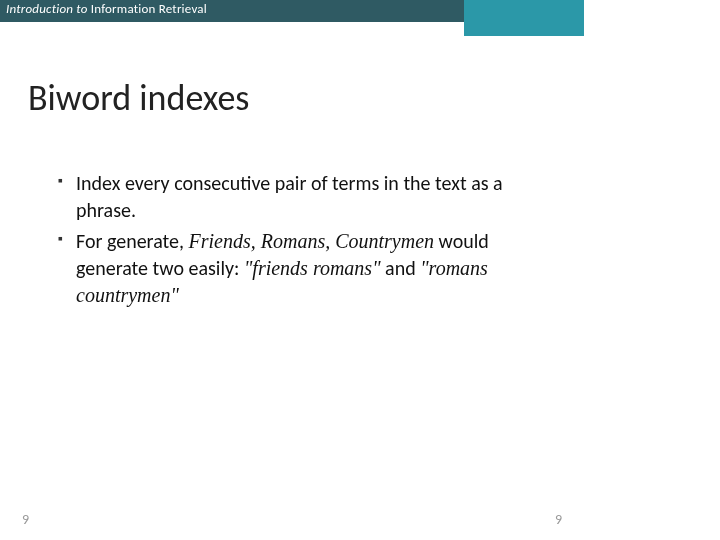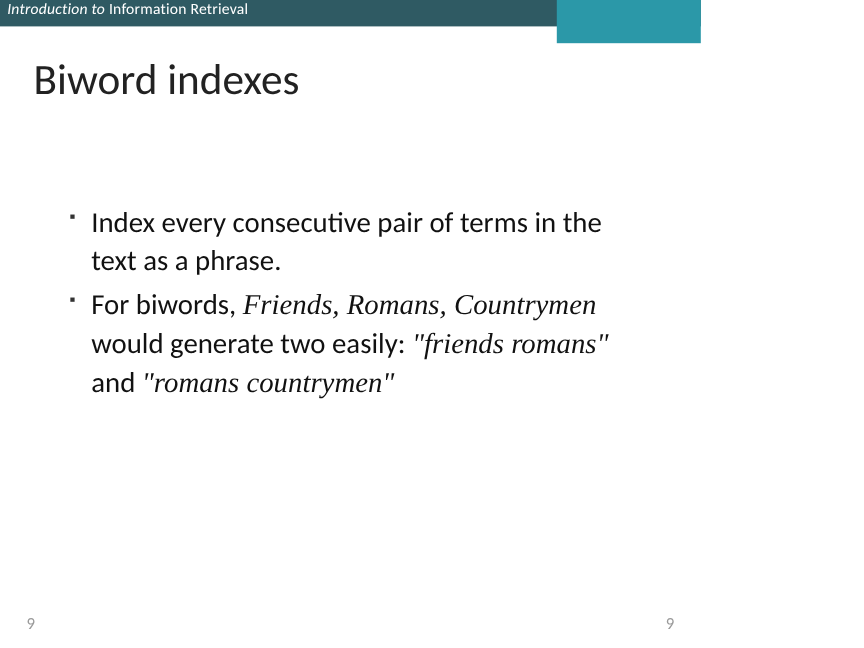--- a/index.html
+++ b/index.html
@@ -2,22 +2,22 @@
 <html><head>
 <meta charset="utf-8">
 <style>
   * { margin: 0; padding: 0; box-sizing: border-box; }
   html, body { width: 720px; height: 540px; font-family: Calibri, "Segoe UI", Arial, sans-serif; background: #fff; overflow: hidden; }
   .slide { position: relative; width: 584px; height: 540px; background: #fff; padding-left: 40px; }
   .header-bar { position: absolute; top: 0; left: 0; width: 100%; height: 22px; background: #2f5a63; }
   .header-accent { position: absolute; top: 0; right: 0; width: 120px; height: 36px; background: #2b98a8; }
   .header-title { position: absolute; top: 1px; left: 6px; color: #fff; font-style: italic; font-size: 13px; letter-spacing: 0.2px; }
   .header-title .chap { font-style: normal; }
-  .title { position: absolute; top: 44px; left: 28px; font-size: 36px; color: #222; font-weight: 400; }
-  .body { position: absolute; top: 170px; left: 58px; right: 50px; color: #111; font-size: 24px; line-height: 1.35; }
+  .title { position: absolute; top: 76px; left: 28px; font-size: 36px; color: #222; font-weight: 400; }
+  .body { position: absolute; top: 170px; left: 58px; right: 50px; color: #111; font-size: 20px; line-height: 1.35; }
   .bullet { position: relative; padding-left: 18px; margin-bottom: 4px; }
   .bullet::before { content: "▪"; position: absolute; left: 0; top: 2px; font-size: 14px; color: #333; }
   .italic { font-style: italic; font-family: Liberation Serif, serif; }
   .footer-left { position: absolute; left: 22px; bottom: 12px; color: #9a9a9a; font-size: 14px; }
   .footer-right { position: absolute; right: 22px; bottom: 12px; color: #9a9a9a; font-size: 14px; }
 </style>
 </head>
 <body>
 
 <div class="slide">
@@ -28,20 +28,20 @@
     <span>Introduction to </span><span class="chap">Information Retrieval</span>
   </div>
 
   <div class="title">Biword indexes</div>
 
   <div class="body">
     <div class="bullet">
       <span>Index every consecutive pair of terms in the text as a phrase.</span>
     </div>
     <div class="bullet">
-      <span>For biwords, </span><span class="italic">Friends, Romans, Countrymen</span><span> would generate two easily: </span><span class="italic">"friends romans"</span><span> and </span><span class="italic">"romans countrymen"</span>
+      <span>For generate, </span><span class="italic">Friends, Romans, Countrymen</span><span> would generate two easily: </span><span class="italic">"friends romans"</span><span> and </span><span class="italic">"romans countrymen"</span>
     </div>
   </div>
 
   <div class="footer-left">9</div>
   <div class="footer-right">9</div>
 
 </div>
 
 </body></html>

